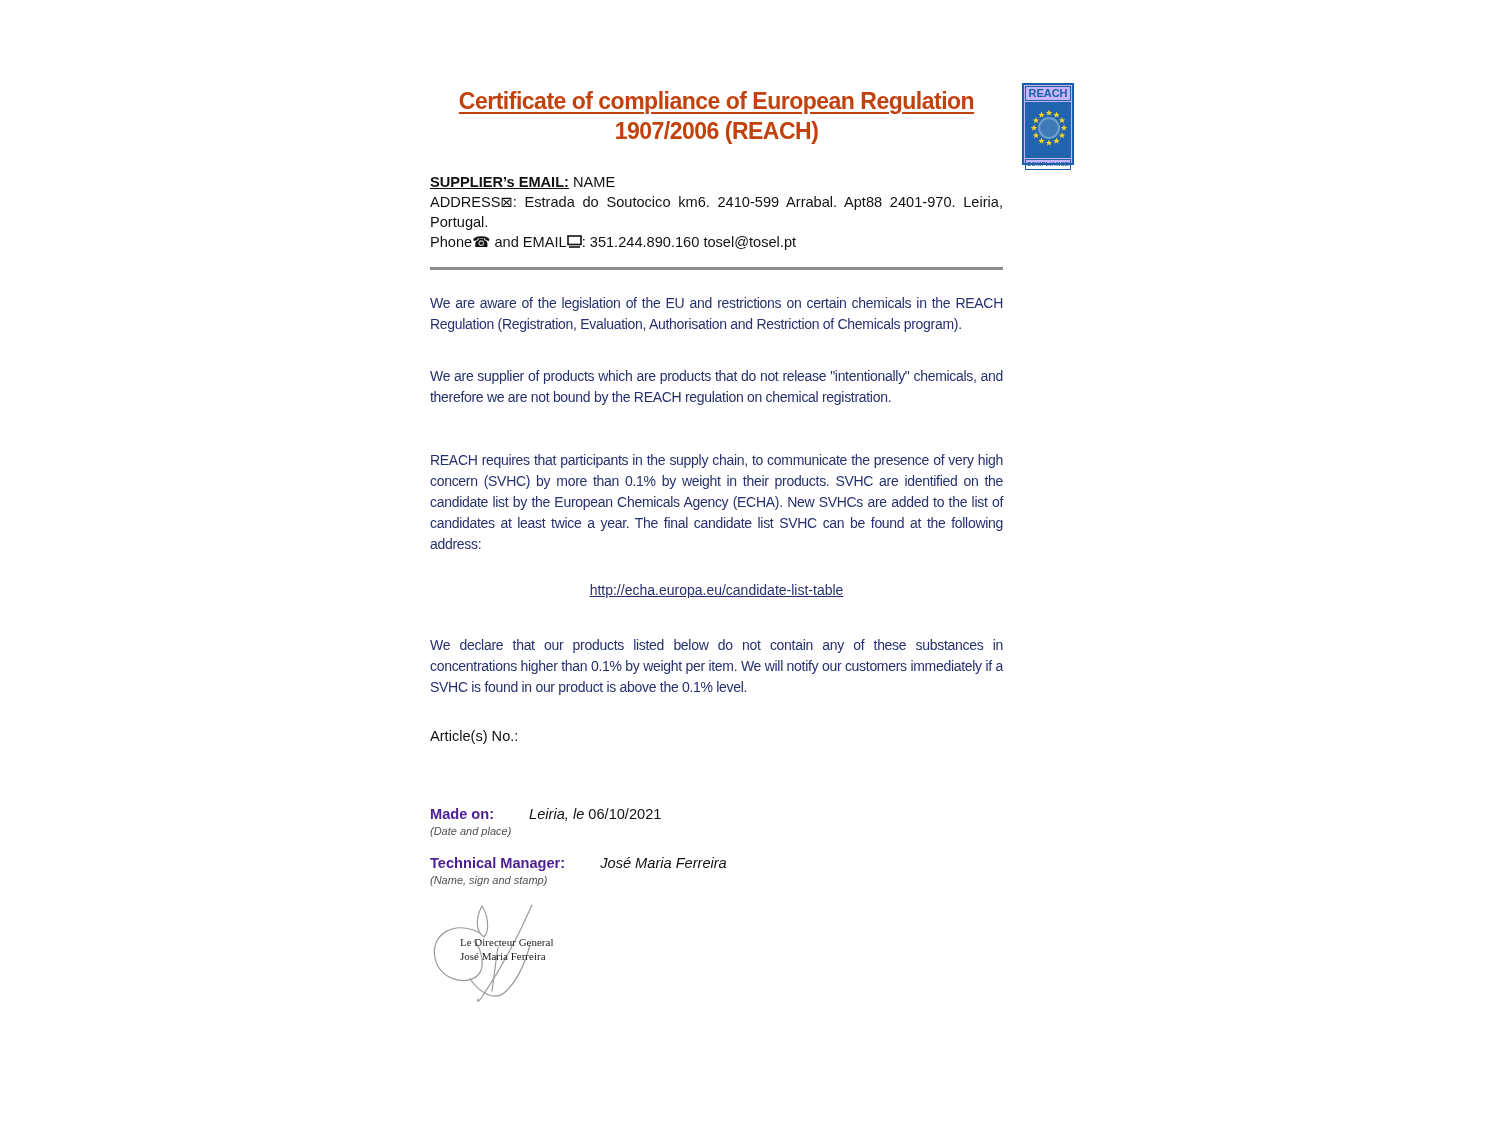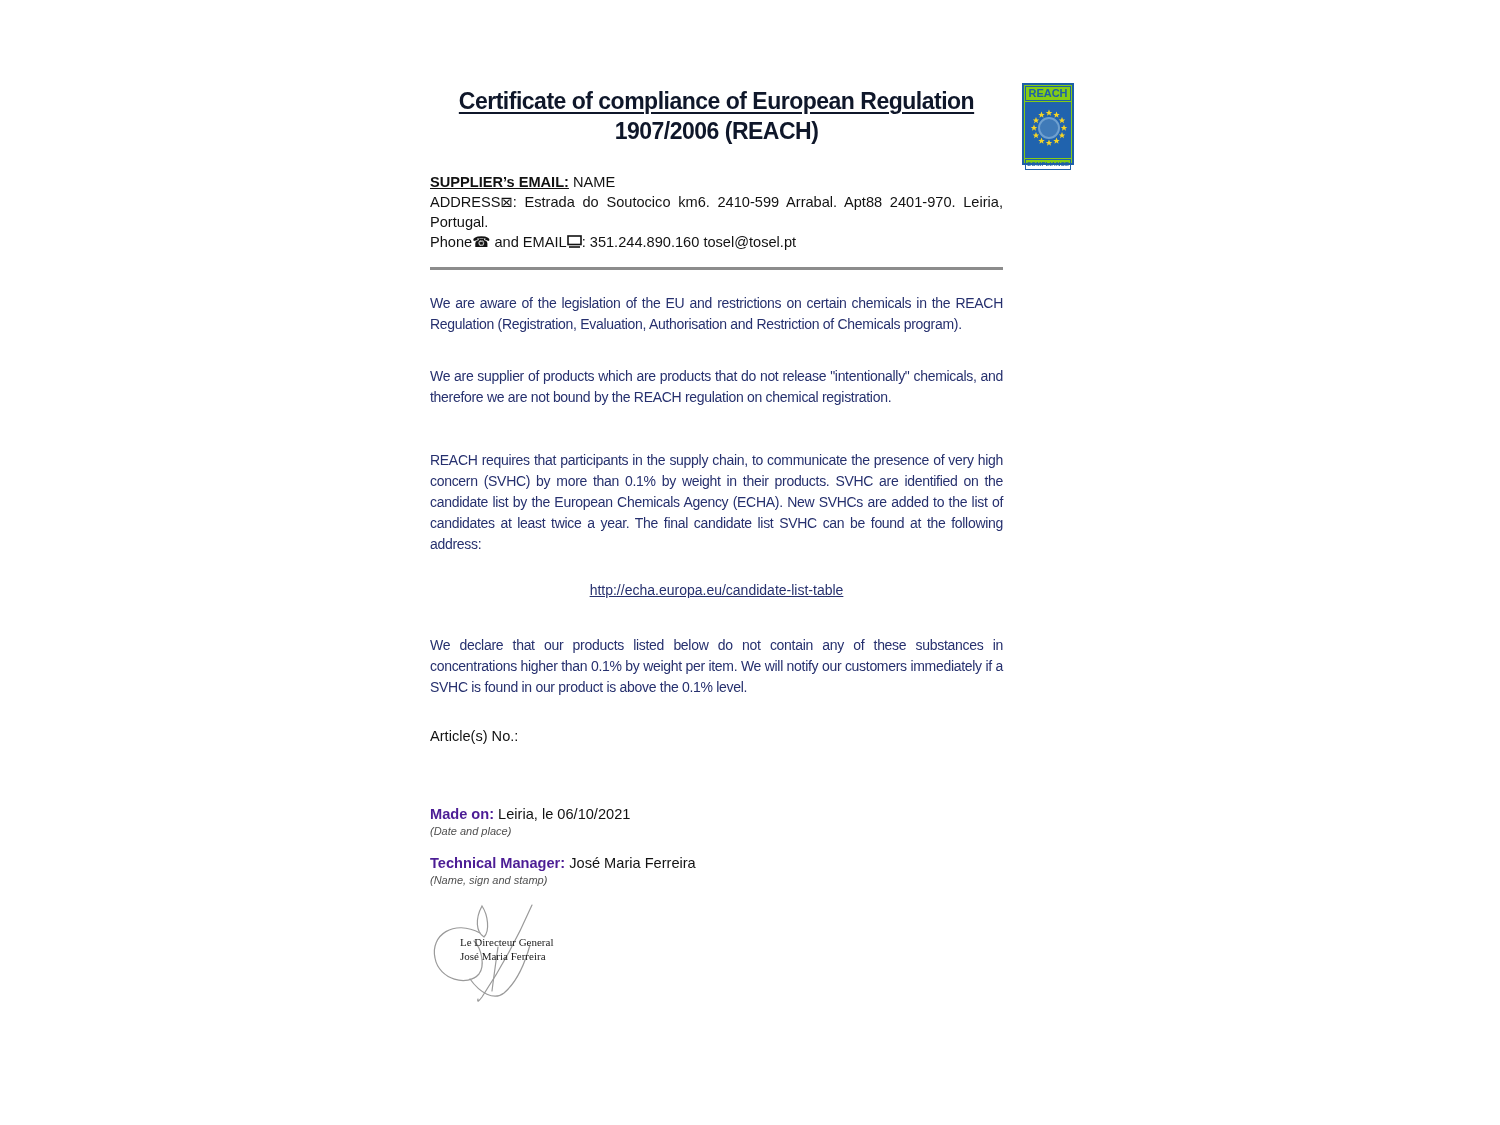--- a/index.html
+++ b/index.html
@@ -1,27 +1,27 @@
 <!DOCTYPE html>
 <html><head>
 <meta charset="utf-8">
 <style>
   html,body{margin:0;padding:0;background:#ffffff;}
   .page{position:relative;width:1500px;height:1125px;background:#ffffff;overflow:hidden;
         font-family:"Liberation Sans","DejaVu Sans",sans-serif;}
   .content{position:absolute;left:430px;top:86px;width:573px;}
 
   
-  .title{color:#0f172a;font-weight:bold;font-size:23px;letter-spacing:-0.5px;
+  .title{color:#c2410c;font-weight:bold;font-size:23px;letter-spacing:-0.5px;
          line-height:30px;text-align:center;}
   .title .u{text-decoration:underline;text-decoration-thickness:2px;text-underline-offset:3px;}
 
   
   .logo{position:absolute;left:1022px;top:83px;width:52px;height:82px;border:2px solid #1E5FA9;
-        background:#84cc16;box-sizing:border-box;display:flex;flex-direction:column;}
+        background:#c4b5fd;box-sizing:border-box;display:flex;flex-direction:column;}
   .logo-top{border:1px solid #1E5FA9;margin:1px;color:#1E5FA9;font-weight:bold;font-size:11px;
             text-align:center;line-height:13px;letter-spacing:0px;}
   .logo-mid{flex:1;background:#2063AE;margin:0 1px;position:relative;}
   .logo-bot{border:1px solid #1E5FA9;margin:1px;color:#1E5FA9;font-weight:bold;font-size:6px;
             text-align:center;line-height:9px;letter-spacing:0.2px;}
 
   
   .supplier{margin-top:26px;font-size:14.6px;line-height:20px;color:#121212;text-align:justify;}
   .supplier .lbl{font-weight:bold;text-decoration:underline;}
   .glyph{font-family:"DejaVu Sans",sans-serif;}
@@ -32,21 +32,21 @@
   
   .para{color:#26306E;font-size:14px;letter-spacing:-0.3px;line-height:21px;text-align:justify;}
   .p1{margin-top:23px;} .p2{margin-top:31px;} .p3{margin-top:42px;} .p4{margin-top:34px;}
   .url-line{margin-top:25px;text-align:center;font-size:14px;line-height:21px;}
   .url-line a{color:#26306E;text-decoration:underline;}
   .articles{margin-top:28px;color:#121212;font-size:14.6px;line-height:21px;}
 
   
   .made-on{margin-top:57px;font-size:14.6px;line-height:20px;color:#121212;}
   .blue-lbl{color:#4c1d95;font-weight:bold;}
-  .ital{}
+  .ital{font-style:italic;margin-left:31px;}
   .note{font-size:11px;font-style:italic;color:#4f4f4f;line-height:14px;}
   .tech{margin-top:15px;font-size:14.6px;line-height:20px;color:#121212;}
 
   
   .signature{position:relative;margin-top:16px;margin-left:-8px;width:200px;height:130px;}
   .sig-text{position:absolute;left:38px;top:32px;width:130px;color:#1c1c1c;
             font-family:"Liberation Serif","DejaVu Serif",serif;font-size:11px;line-height:14px;}
 </style>
 </head>
 <body>

